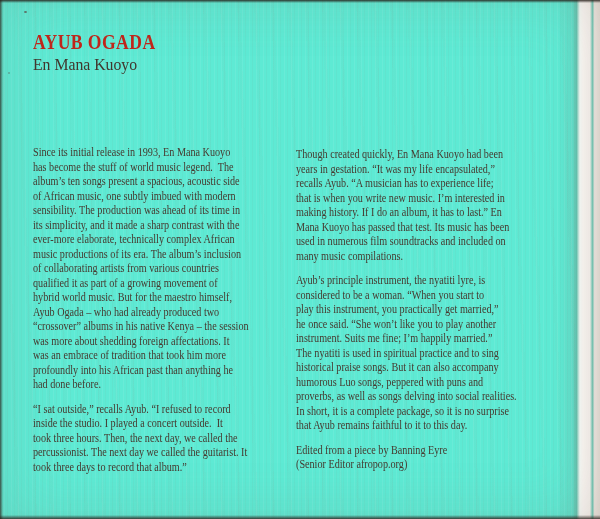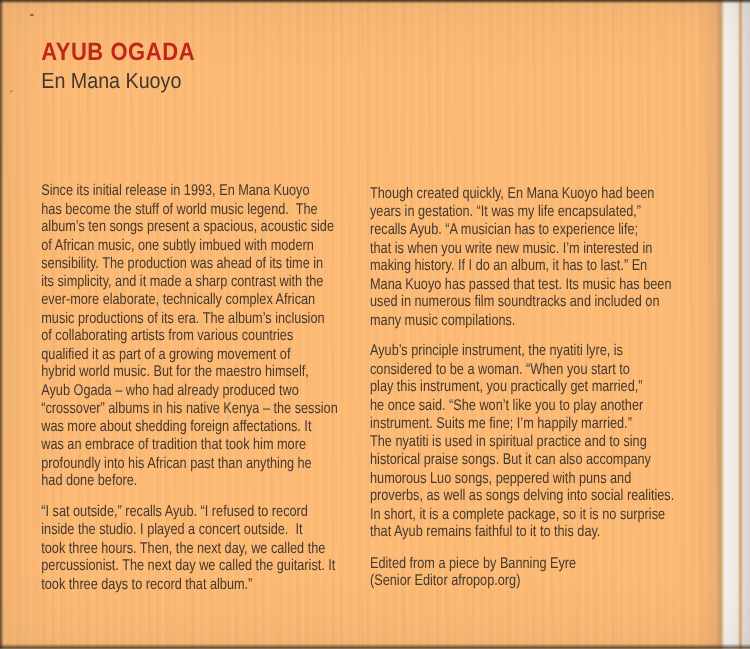--- a/index.html
+++ b/index.html
@@ -1,19 +1,19 @@
 <!DOCTYPE html>
 <html><head>
 <meta charset="utf-8">
 <style>
   html,body{margin:0;padding:0;background:#777;}
   .scan{
     position:relative;width:600px;height:519px;overflow:hidden;
-    background:#fdba74;
-    font-family:Liberation Sans, sans-serif;
+    background:#5eead4;
+    font-family:Liberation Serif, serif;
   }
   .fibers{
     position:absolute;inset:0;pointer-events:none;
     background:
       repeating-linear-gradient(90deg, rgba(139,115,100,0.05) 0 1px, rgba(255,255,255,0) 1px 4px, rgba(255,255,255,0.07) 4px 5px, rgba(255,255,255,0) 5px 7px),
       repeating-linear-gradient(88deg, rgba(160,140,125,0.04) 0 3px, rgba(0,0,0,0) 3px 17px);
   }
   .vignette{
     position:absolute;inset:0;pointer-events:none;
     box-shadow: inset 0 0 60px rgba(120,95,80,0.15), inset 0 0 10px rgba(120,95,80,0.08);

